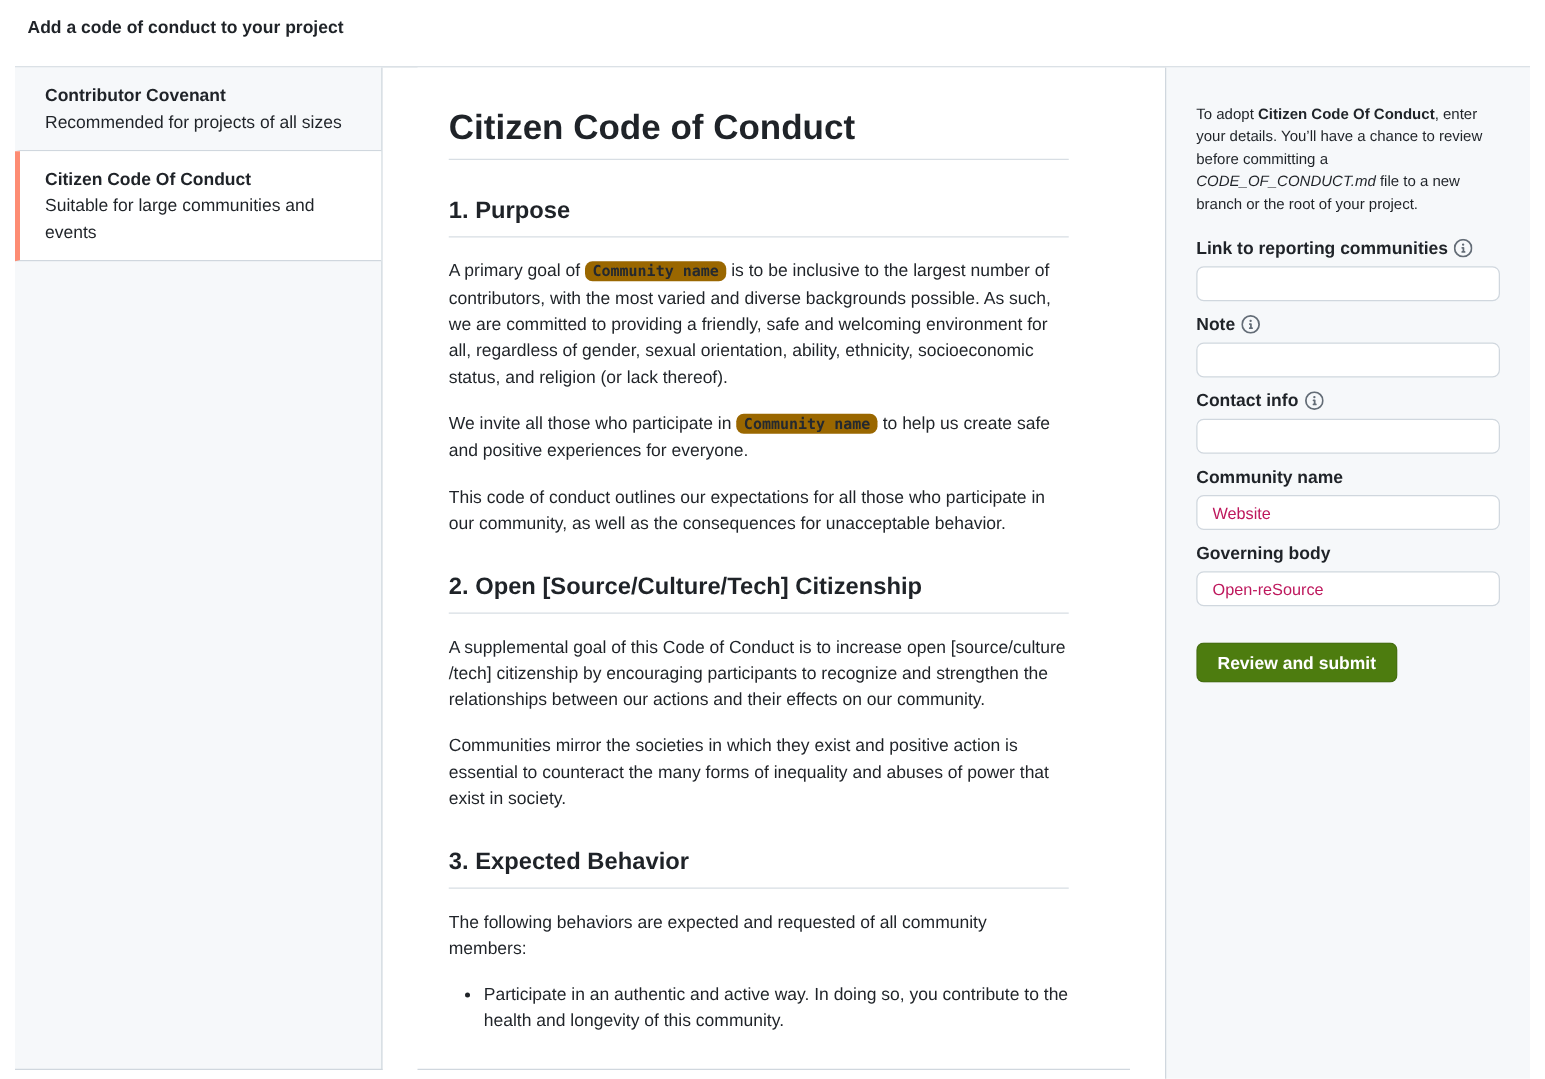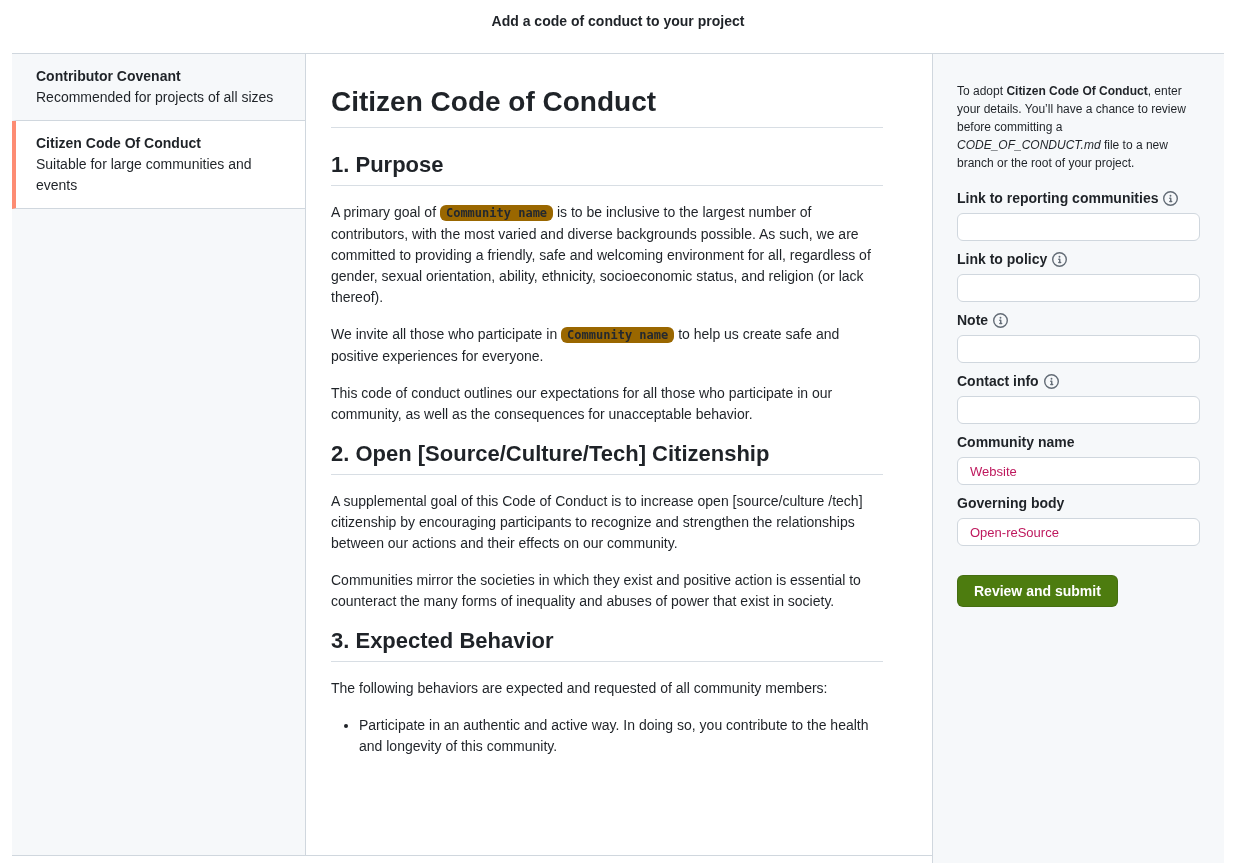--- a/index.html
+++ b/index.html
@@ -2,38 +2,38 @@
 <html><head>
 <meta charset="utf-8">
 <style>
   html,body{margin:0;padding:0;}
   body{
     width:1236px;height:863px;overflow:hidden;
     background:#ffffff;color:#1f2328;
     font-family:"Liberation Sans",sans-serif;
     -webkit-font-smoothing:antialiased;
   }
-  .app-header{height:53px;box-sizing:border-box;padding:13px 56px;text-align:center;}
+  .app-header{height:53px;box-sizing:border-box;padding:13px 22px;}
   .app-header .page-title{font-size:14px;font-weight:700;line-height:17px;}
-  .layout{margin:0 12px;height:810px;border-top:1px solid #d0d7de;display:flex;align-items:flex-start;}
+  .layout{margin:0 12px;height:810px;border-top:1px solid #d0d7de;display:flex;align-items:flex-start;gap:28px;}
 
   
   .pane-left{width:294px;flex:0 0 294px;box-sizing:border-box;height:802px;
     background:#f6f8fa;border-right:1px solid #d0d7de;border-bottom:1px solid #d0d7de;}
   .coc-item{padding:12px 16px 12px 20px;border-left:4px solid transparent;
     border-bottom:1px solid #d0d7de;font-size:14px;line-height:21px;cursor:pointer;}
   .coc-item.selected{background:#ffffff;border-left-color:#fd8c73;}
   .coc-item .t{font-weight:700;}
 
   
   .pane-main{flex:1 1 auto;box-sizing:border-box;height:802px;background:#ffffff;
     border-bottom:1px solid #d0d7de;padding:30px 49px 0 25px;overflow:hidden;}
   .doc-title{font-size:28px;font-weight:700;line-height:35px;margin:0 0 24px;
     padding-bottom:8px;border-bottom:1px solid #d8dee4;}
-  .doc-h2{font-size:22px;font-weight:700;line-height:26px;margin:12px 0 16px;
+  .doc-h2{font-size:19px;font-weight:700;line-height:26px;margin:28px 0 16px;
     padding-bottom:7px;border-bottom:1px solid #d8dee4;}
   #doc-body p{font-size:14px;line-height:21px;margin:0 0 16px;}
   #doc-body ul{margin:0 0 16px;padding-left:28px;font-size:14px;line-height:21px;}
   #doc-body li{margin:0;}
   .token{background:#9a6700;color:#24292f;font-family:"DejaVu Sans Mono",monospace;
     font-size:12px;font-weight:700;padding:1px 6px;border-radius:6px;white-space:nowrap;}
 
   
   .pane-right{width:292px;flex:0 0 292px;box-sizing:border-box;height:810px;
     background:#f6f8fa;border-left:1px solid #d0d7de;padding:28px 24px;}
@@ -92,26 +92,20 @@
     <aside class="pane-right">
       <p class="intro" id="intro"><span>To adopt </span><strong>Citizen Code Of Conduct</strong><span>, enter your details. You’ll have a chance to review before committing a </span><em>CODE_OF_CONDUCT.md</em><span> file to a new branch or the root of your project.</span></p>
       <div id="coc-form">
           <div class="field"><div class="field-label">
               <span>Link to reporting communities</span>
               <svg viewBox="0 0 16 16" width="15" height="15" fill="#636c76" class="info-icon">
                 <path d="M0 8a8 8 0 1 1 16 0A8 8 0 0 1 0 8Zm8-6.5a6.5 6.5 0 1 0 0 13 6.5 6.5 0 0 0 0-13ZM6.5 7.75A.75.75 0 0 1 7.25 7h1a.75.75 0 0 1 .75.75v2.75h.25a.75.75 0 0 1 0 1.5h-2a.75.75 0 0 1 0-1.5h.25v-2h-.25a.75.75 0 0 1-.75-.75ZM8 6a1 1 0 1 1 0-2 1 1 0 0 1 0 2Z"></path>
               </svg>
             </div><input type="text" style=""></div>
           <div class="field"><div class="field-label">
-              <span>Link to policy</span>
-              <svg viewBox="0 0 16 16" width="15" height="15" fill="#636c76" class="info-icon">
-                <path d="M0 8a8 8 0 1 1 16 0A8 8 0 0 1 0 8Zm8-6.5a6.5 6.5 0 1 0 0 13 6.5 6.5 0 0 0 0-13ZM6.5 7.75A.75.75 0 0 1 7.25 7h1a.75.75 0 0 1 .75.75v2.75h.25a.75.75 0 0 1 0 1.5h-2a.75.75 0 0 1 0-1.5h.25v-2h-.25a.75.75 0 0 1-.75-.75ZM8 6a1 1 0 1 1 0-2 1 1 0 0 1 0 2Z"></path>
-              </svg>
-            </div><input type="text" style=""></div>
-          <div class="field"><div class="field-label">
               <span>Note</span>
               <svg viewBox="0 0 16 16" width="15" height="15" fill="#636c76" class="info-icon">
                 <path d="M0 8a8 8 0 1 1 16 0A8 8 0 0 1 0 8Zm8-6.5a6.5 6.5 0 1 0 0 13 6.5 6.5 0 0 0 0-13ZM6.5 7.75A.75.75 0 0 1 7.25 7h1a.75.75 0 0 1 .75.75v2.75h.25a.75.75 0 0 1 0 1.5h-2a.75.75 0 0 1 0-1.5h.25v-2h-.25a.75.75 0 0 1-.75-.75ZM8 6a1 1 0 1 1 0-2 1 1 0 0 1 0 2Z"></path>
               </svg>
             </div><input type="text" style=""></div>
           <div class="field"><div class="field-label">
               <span>Contact info</span>
               <svg viewBox="0 0 16 16" width="15" height="15" fill="#636c76" class="info-icon">
                 <path d="M0 8a8 8 0 1 1 16 0A8 8 0 0 1 0 8Zm8-6.5a6.5 6.5 0 1 0 0 13 6.5 6.5 0 0 0 0-13ZM6.5 7.75A.75.75 0 0 1 7.25 7h1a.75.75 0 0 1 .75.75v2.75h.25a.75.75 0 0 1 0 1.5h-2a.75.75 0 0 1 0-1.5h.25v-2h-.25a.75.75 0 0 1-.75-.75ZM8 6a1 1 0 1 1 0-2 1 1 0 0 1 0 2Z"></path>
               </svg>

